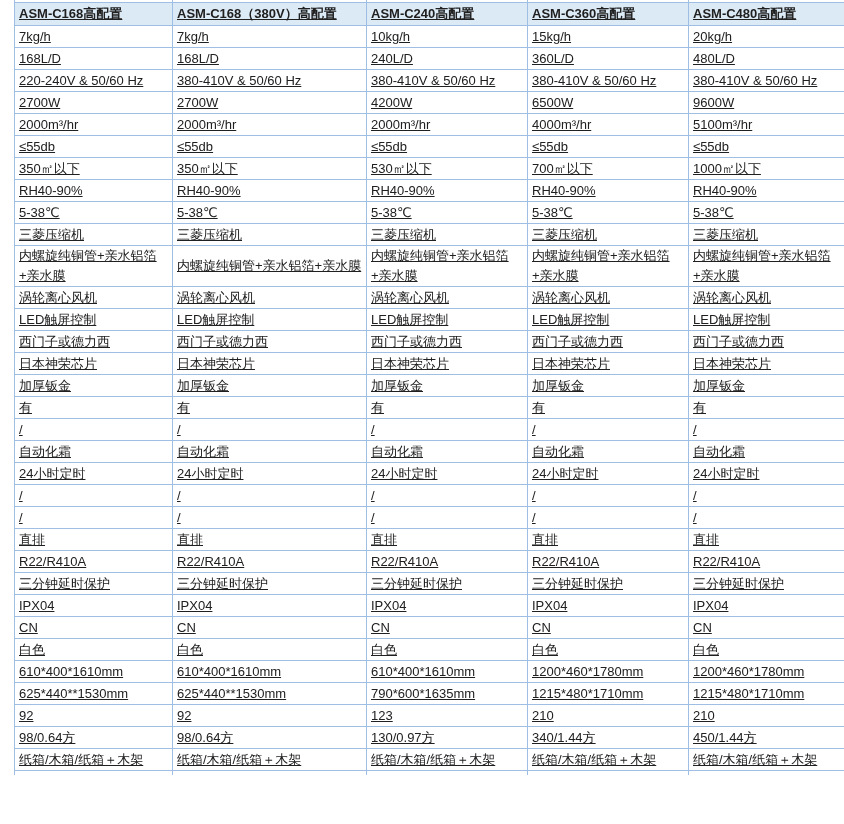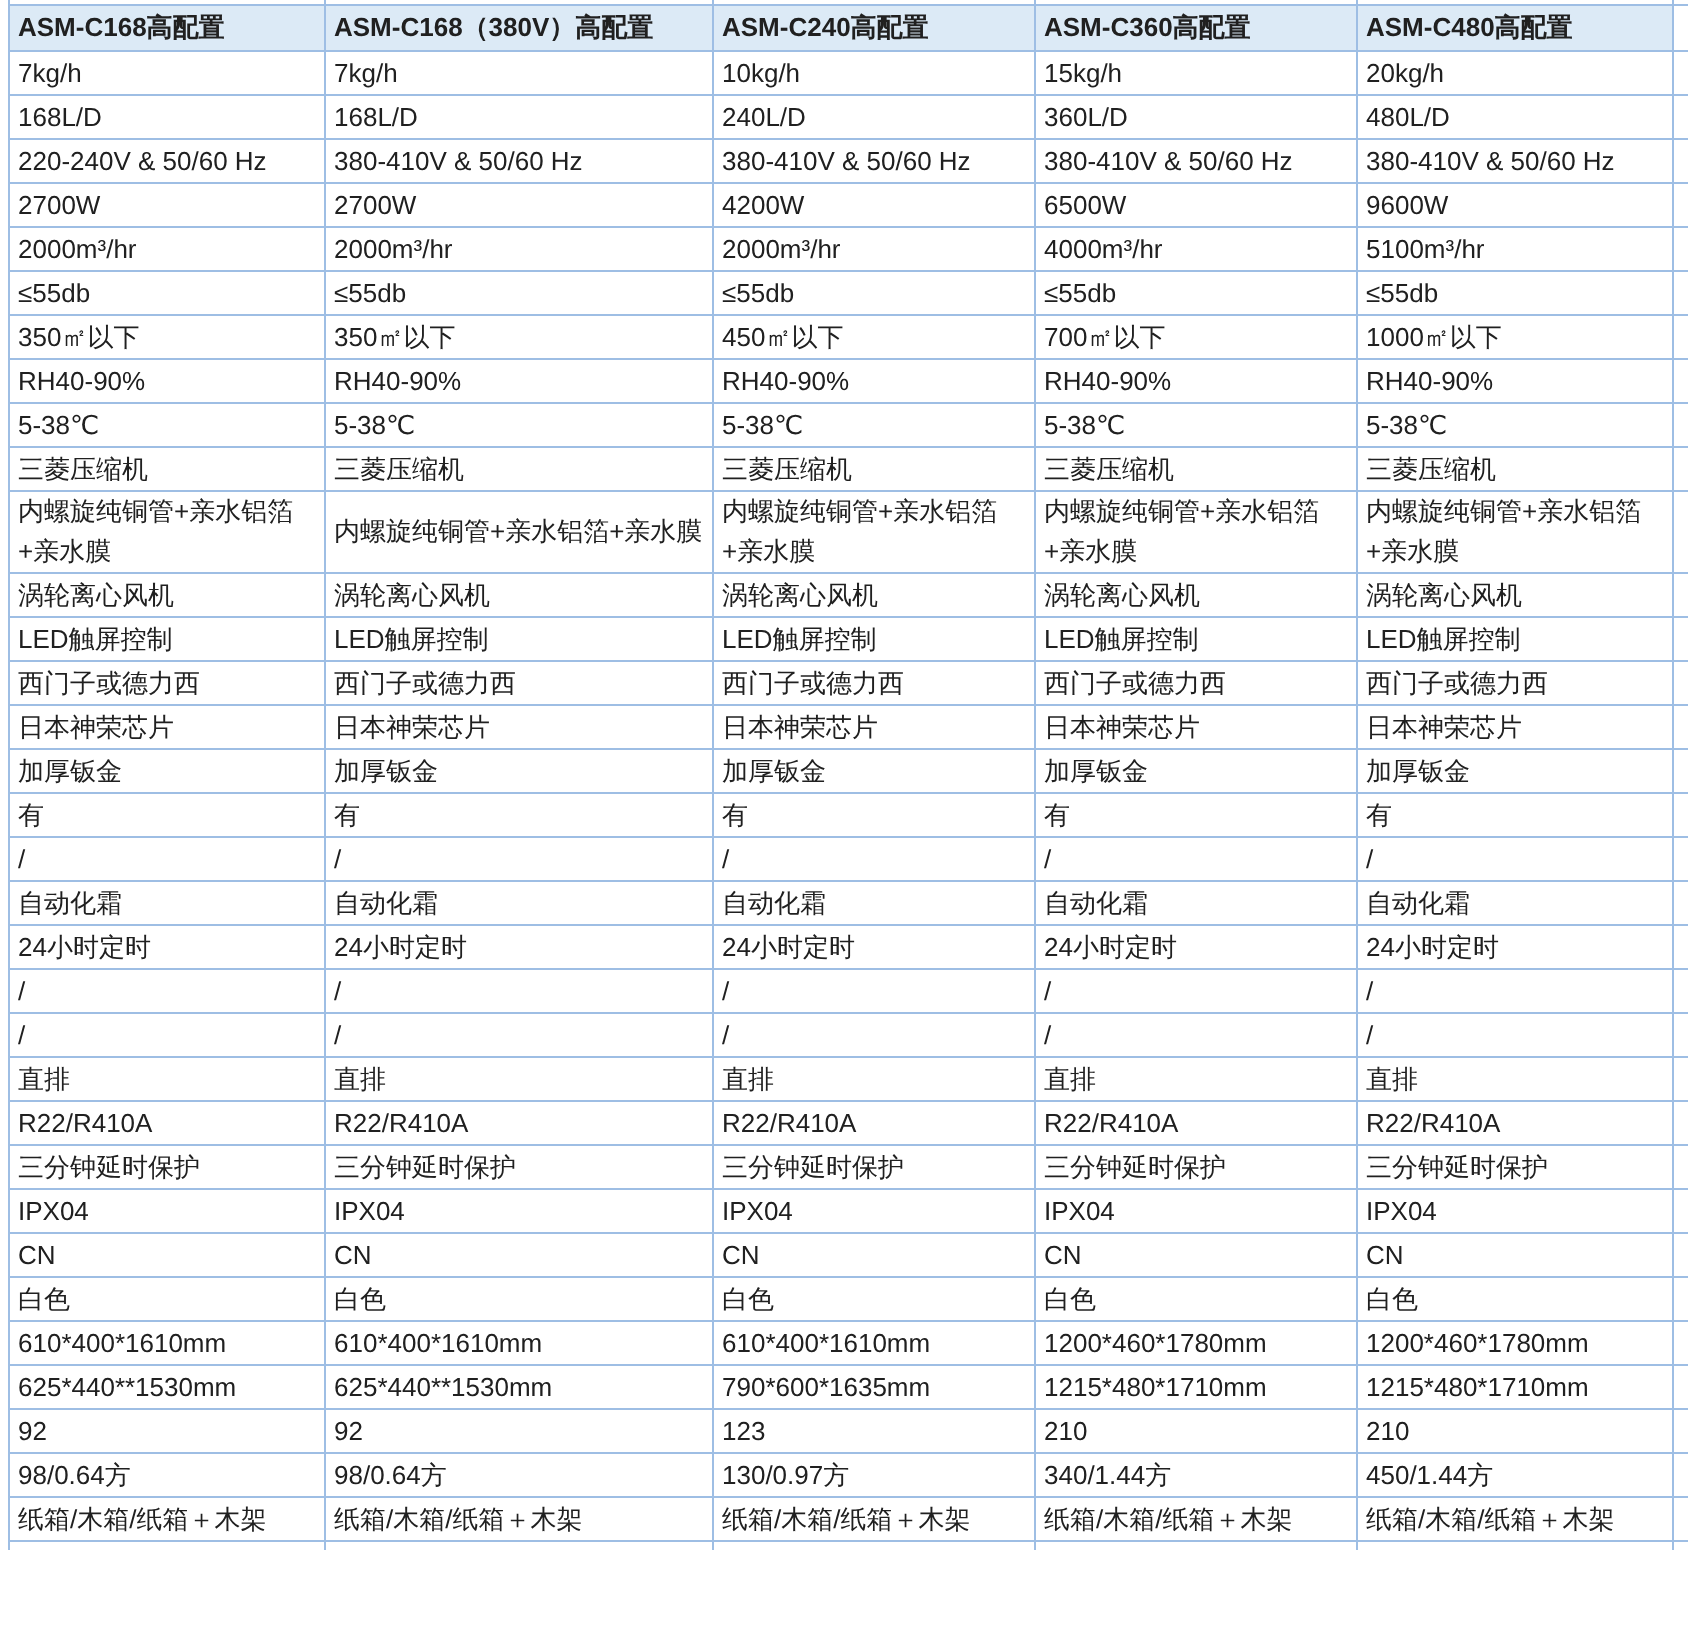--- a/index.html
+++ b/index.html
@@ -9,21 +9,22 @@
   }
   body {
     width: 844px;
     height: 824px;
     overflow: hidden;
     font-family: "Liberation Sans", "DejaVu Sans", sans-serif;
     font-size: 13px;
     color: #202020;
   }
   .sheet {
-    padding-left: 4px;
+    padding-left: 14px;
+    text-decoration: underline;
   }
   table.grid {
     border-collapse: separate;
     border-spacing: 0;
     table-layout: fixed;
     width: 842px;
   }
   table.grid td {
     border-right: 1px solid #9ebee4;
     border-bottom: 1px solid #9ebee4;
@@ -138,21 +139,21 @@
           <td>≤55db</td>
           <td>≤55db</td>
           <td>≤55db</td>
           <td>≤55db</td>
           <td>≤55db</td>
           <td class="sliver"></td>
         </tr>
         <tr>
           <td>350㎡以下</td>
           <td>350㎡以下</td>
-          <td>450㎡以下</td>
+          <td>530㎡以下</td>
           <td>700㎡以下</td>
           <td>1000㎡以下</td>
           <td class="sliver"></td>
         </tr>
         <tr>
           <td>RH40-90%</td>
           <td>RH40-90%</td>
           <td>RH40-90%</td>
           <td>RH40-90%</td>
           <td>RH40-90%</td>

